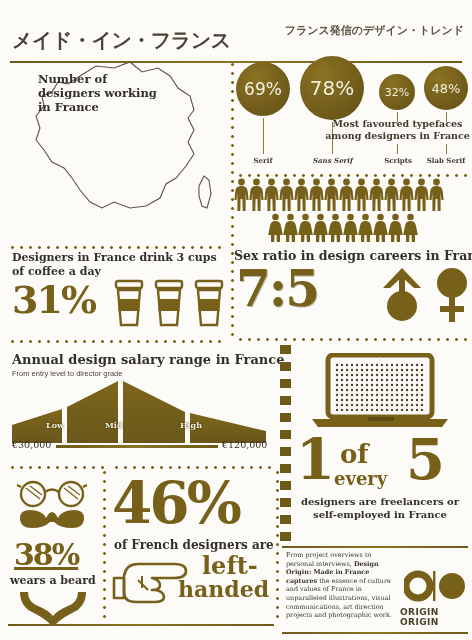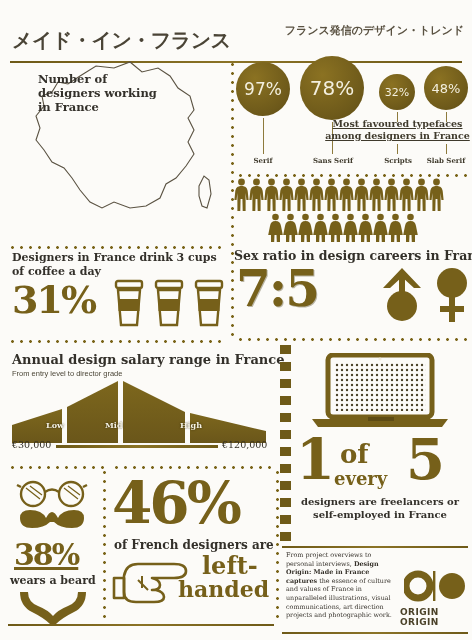--- a/index.html
+++ b/index.html
@@ -134,21 +134,21 @@
     font-weight: bold;
     font-size: 7px;
     color: #3f3a2c;
     text-align: center;
     white-space: nowrap;
   }
   #tf-caption {
     position: absolute; right: 2px; top: 62px;
     font-family: "DejaVu Serif", serif;
     font-weight: bold; font-size: 9.5px; line-height: 12px;
-    color: #3f3a2c; text-align: center; width: 145px; text-decoration: underline;
+    color: #3f3a2c; text-align: center; width: 145px;
   }
 
   
   #sexratio-block { position: absolute; left: 232px; top: 170px; width: 240px; height: 172px; }
   #people-rows { position: absolute; left: 2px; top: 8px; }
   .people-row { display: flex; gap: 0px; }
   #sexratio-title {
     position: absolute; left: 2px; top: 78px;
     font-family: "DejaVu Serif", serif;
     font-weight: bold; font-size: 12.5px;
@@ -300,30 +300,30 @@
     </svg>
     <div id="designers-label">
       <div>Number of</div>
       <div>designers working</div>
       <div>in France</div>
     </div>
   </div>
 
   <div id="typeface-block">
     <div class="tf-circle" style="left:4px;  top:6px;  width:54px; height:54px;">
-      <span style="font-size:17px">97%</span>
+      <span style="font-size:17px">69%</span>
     </div>
     <div class="tf-stem" style="left:31px; top:62px; height:36px;"></div>
     <div class="tf-name" style="left:6px; top:100px; width:50px;">Serif</div>
 
     <div class="tf-circle" style="left:68px; top:0px;  width:64px; height:64px;">
       <span style="font-size:20px">78%</span>
     </div>
     <div class="tf-stem" style="left:100px; top:66px; height:32px;"></div>
-    <div class="tf-name" style="left:72px; top:100px; width:58px;">Sans Serif</div>
+    <div class="tf-name" style="left:72px; top:100px; width:58px;font-style:italic;">Sans Serif</div>
 
     <div class="tf-circle" style="left:147px; top:18px; width:36px; height:36px;">
       <span style="font-size:11px">32%</span>
     </div>
     <div class="tf-stem" style="left:165px; top:56px; height:10px;"></div>
     <div class="tf-stem" style="left:165px; top:88px; height:10px;"></div>
     <div class="tf-name" style="left:145px; top:100px; width:42px;">Scripts</div>
 
     <div class="tf-circle" style="left:192px; top:10px; width:44px; height:44px;">
       <span style="font-size:13px">48%</span>

